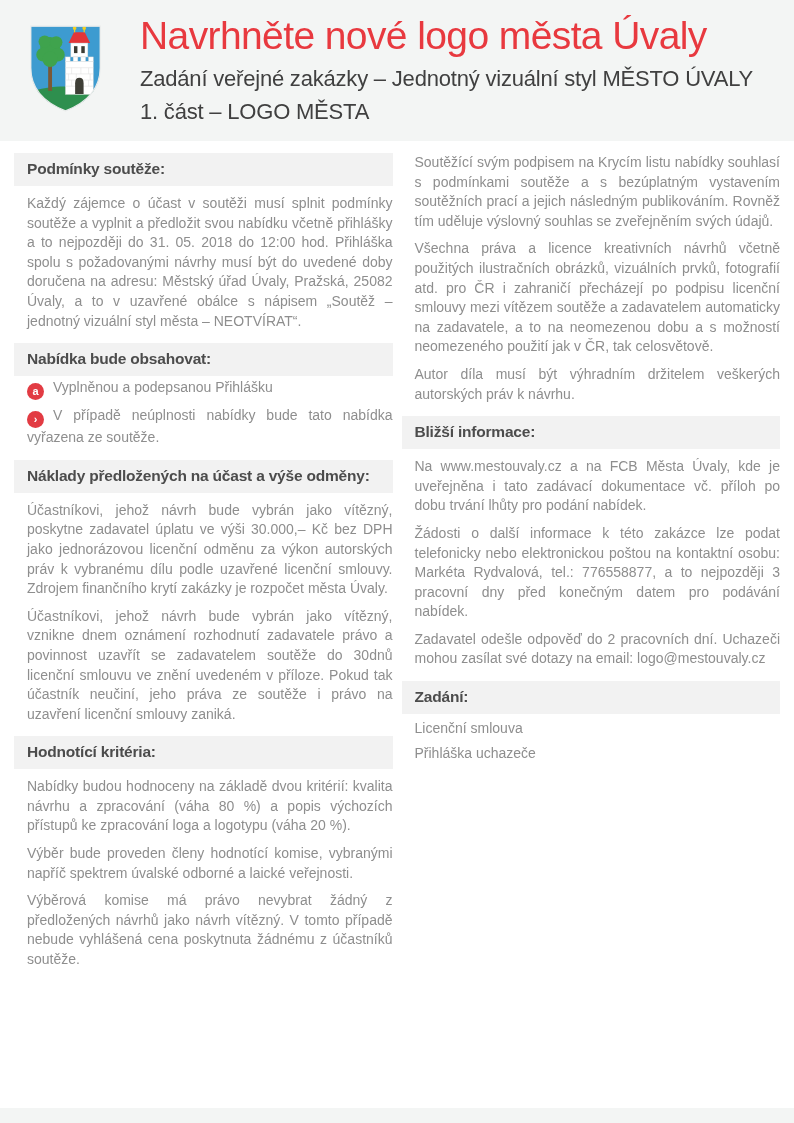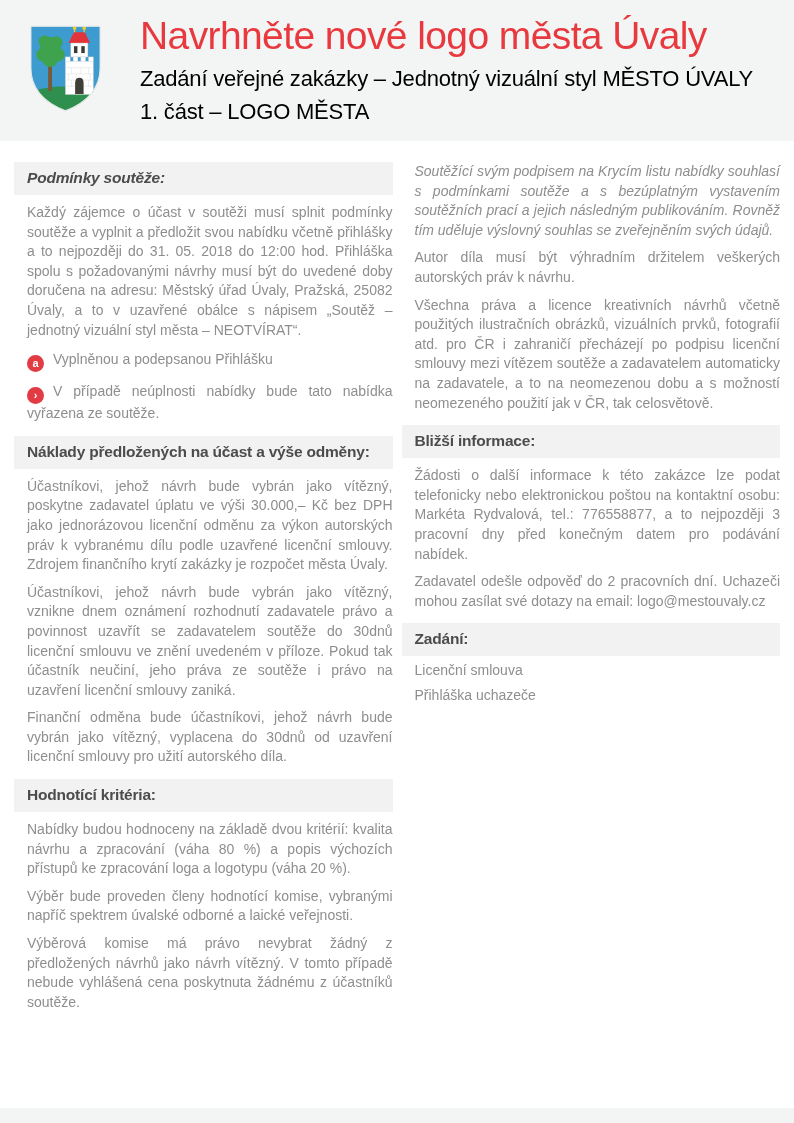--- a/index.html
+++ b/index.html
@@ -9,34 +9,34 @@
     font-family:"Liberation Sans", sans-serif;
     overflow:hidden;
   }
   .page { position:relative; width:794px; height:1123px; background:#ffffff; overflow:hidden; }
 
   
   .masthead { position:absolute; top:0; left:0; width:794px; height:141px; background:#f3f5f4; }
   .crest { position:absolute; left:27px; top:21px; width:77px; height:95px; }
   .head-text { position:absolute; left:140px; top:14px; width:640px; }
   .doc-title { color:#e8393f; font-size:39px; font-weight:400; letter-spacing:-0.6px; line-height:1.15; }
-  .doc-sub { color:#000000; font-size:22px; font-weight:400; margin-top:7px; letter-spacing:-0.2px; }
+  .doc-sub { color:#404040; font-size:22px; font-weight:400; margin-top:7px; letter-spacing:-0.2px; }
 
   
   .cols { position:absolute; top:150px; left:14px; width:766px; display:flex; gap:9px; align-items:flex-start; }
   .col { width:379px; }
   .bar {
     background:#f2f2f2; color:#4c4c4c;
     font-size:15.5px; font-weight:700; letter-spacing:-0.2px;
     padding:7px 6px 8px 13px; margin-top:12px;
     white-space:nowrap; overflow:hidden;
   }
-  .col > :first-child { margin-top:12px;font-style:italic; }
+  .col > :first-child { margin-top:3px; }
   .col p { margin:8px 0 8px 13px; color:#8e8e8e; font-size:14px; line-height:1.4; text-align:justify; }
-  .col p.li { margin:10px 0 6px 13px; }
+  .col p.li { margin:2px 0 6px 13px; }
   .col p.plain { text-align:left; margin:5px 0 5px 13px; }
   .dot {
     display:inline-flex; align-items:center; justify-content:center;
     width:17px; height:17px; border-radius:50%;
     background:#e23b43; color:#ffffff;
     font-size:11px; font-weight:700; line-height:1;
     margin-right:9px; vertical-align:-3px;
   }
   .footband { position:absolute; left:0; bottom:0; width:794px; height:15px; background:#f3f5f4; z-index:2; }
 </style>
@@ -104,41 +104,42 @@
       <div class="doc-sub">1. část – LOGO MĚSTA</div>
     </div>
   </header>
 
   <main class="cols">
 
     <section class="col">
       <h2 class="bar">Podmínky soutěže:</h2>
       <p>Každý zájemce o účast v soutěži musí splnit podmínky soutěže a vyplnit a předložit svou nabídku včetně přihlášky a to nejpozději do 31. 05. 2018 do 12:00 hod. Přihláška spolu s požadovanými návrhy musí být do uvedené doby doručena na adresu: Městský úřad Úvaly, Pražská, 25082 Úvaly, a to v uzavřené obálce s nápisem „Soutěž – jednotný vizuální styl města – NEOTVÍRAT“.</p>
 
+      <h2 class="bar">Nabídka bude obsahovat:</h2>
       <p class="li"><span class="dot">a</span><span>Vyplněnou a podepsanou Přihlášku</span></p>
       <p class="li"><span class="dot">›</span><span>V případě neúplnosti nabídky bude tato nabídka vyřazena ze soutěže.</span></p>
 
       <h2 class="bar">Náklady předložených na účast a výše odměny:</h2>
       <p>Účastníkovi, jehož návrh bude vybrán jako vítězný, poskytne zadavatel úplatu ve výši 30.000,– Kč bez DPH jako jednorázovou licenční odměnu za výkon autorských práv k vybranému dílu podle uzavřené licenční smlouvy. Zdrojem finančního krytí zakázky je rozpočet města Úvaly.</p>
       <p>Účastníkovi, jehož návrh bude vybrán jako vítězný, vznikne dnem oznámení rozhodnutí zadavatele právo a povinnost uzavřít se zadavatelem soutěže do 30dnů licenční smlouvu ve znění uvedeném v příloze. Pokud tak účastník neučiní, jeho práva ze soutěže i právo na uzavření licenční smlouvy zaniká.</p>
-      <p>Finanční odměna bude účastníkovi, jehož návrh bude vybrán jako vítězný, vyplacena do 30dnů od uzavření licenční smlouvy pro užití autorského díla.</p>
 
       <h2 class="bar">Hodnotící kritéria:</h2>
       <p>Nabídky budou hodnoceny na základě dvou kritérií: kvalita návrhu a zpracování (váha 80 %) a popis výchozích přístupů ke zpracování loga a logotypu (váha 20 %).</p>
       <p>Výběr bude proveden členy hodnotící komise, vybranými napříč spektrem úvalské odborné a laické veřejnosti.</p>
       <p>Výběrová komise má právo nevybrat žádný z předložených návrhů jako návrh vítězný. V tomto případě nebude vyhlášená cena poskytnuta žádnému z účastníků soutěže.</p>
 
     </section>
 
     <section class="col">
       <p>Soutěžící svým podpisem na Krycím listu nabídky souhlasí s podmínkami soutěže a s bezúplatným vystavením soutěžních prací a jejich následným publikováním. Rovněž tím uděluje výslovný souhlas se zveřejněním svých údajů.</p>
+      <p>Všechna práva a licence kreativních návrhů včetně použitých ilustračních obrázků, vizuálních prvků, fotografií atd. pro ČR i zahraničí přecházejí po podpisu licenční smlouvy mezi vítězem soutěže a zadavatelem automaticky na zadavatele, a to na neomezenou dobu a s možností neomezeného použití jak v ČR, tak celosvětově.</p>
       <p>Autor díla musí být výhradním držitelem veškerých autorských práv k návrhu.</p>
-      <p>Všechna práva a licence kreativních návrhů včetně použitých ilustračních obrázků, vizuálních prvků, fotografií atd. pro ČR i zahraničí přecházejí po podpisu licenční smlouvy mezi vítězem soutěže a zadavatelem automaticky na zadavatele, a to na neomezenou dobu a s možností neomezeného použití jak v ČR, tak celosvětově.</p>
 
       <h2 class="bar">Bližší informace:</h2>
+      <p>Na www.mestouvaly.cz a na FCB Města Úvaly, kde je uveřejněna i tato zadávací dokumentace vč. příloh po dobu trvání lhůty pro podání nabídek.</p>
       <p>Žádosti o další informace k této zakázce lze podat telefonicky nebo elektronickou poštou na kontaktní osobu: Markéta Rydvalová, tel.: 776558877, a to nejpozději 3 pracovní dny před konečným datem pro podávání nabídek.</p>
       <p>Zadavatel odešle odpověď do 2 pracovních dní. Uchazeči mohou zasílat své dotazy na email: logo@mestouvaly.cz</p>
 
       <h2 class="bar">Zadání:</h2>
       <p class="plain">Licenční smlouva</p>
       <p class="plain">Přihláška uchazeče</p>
     </section>
 
   </main>
 

